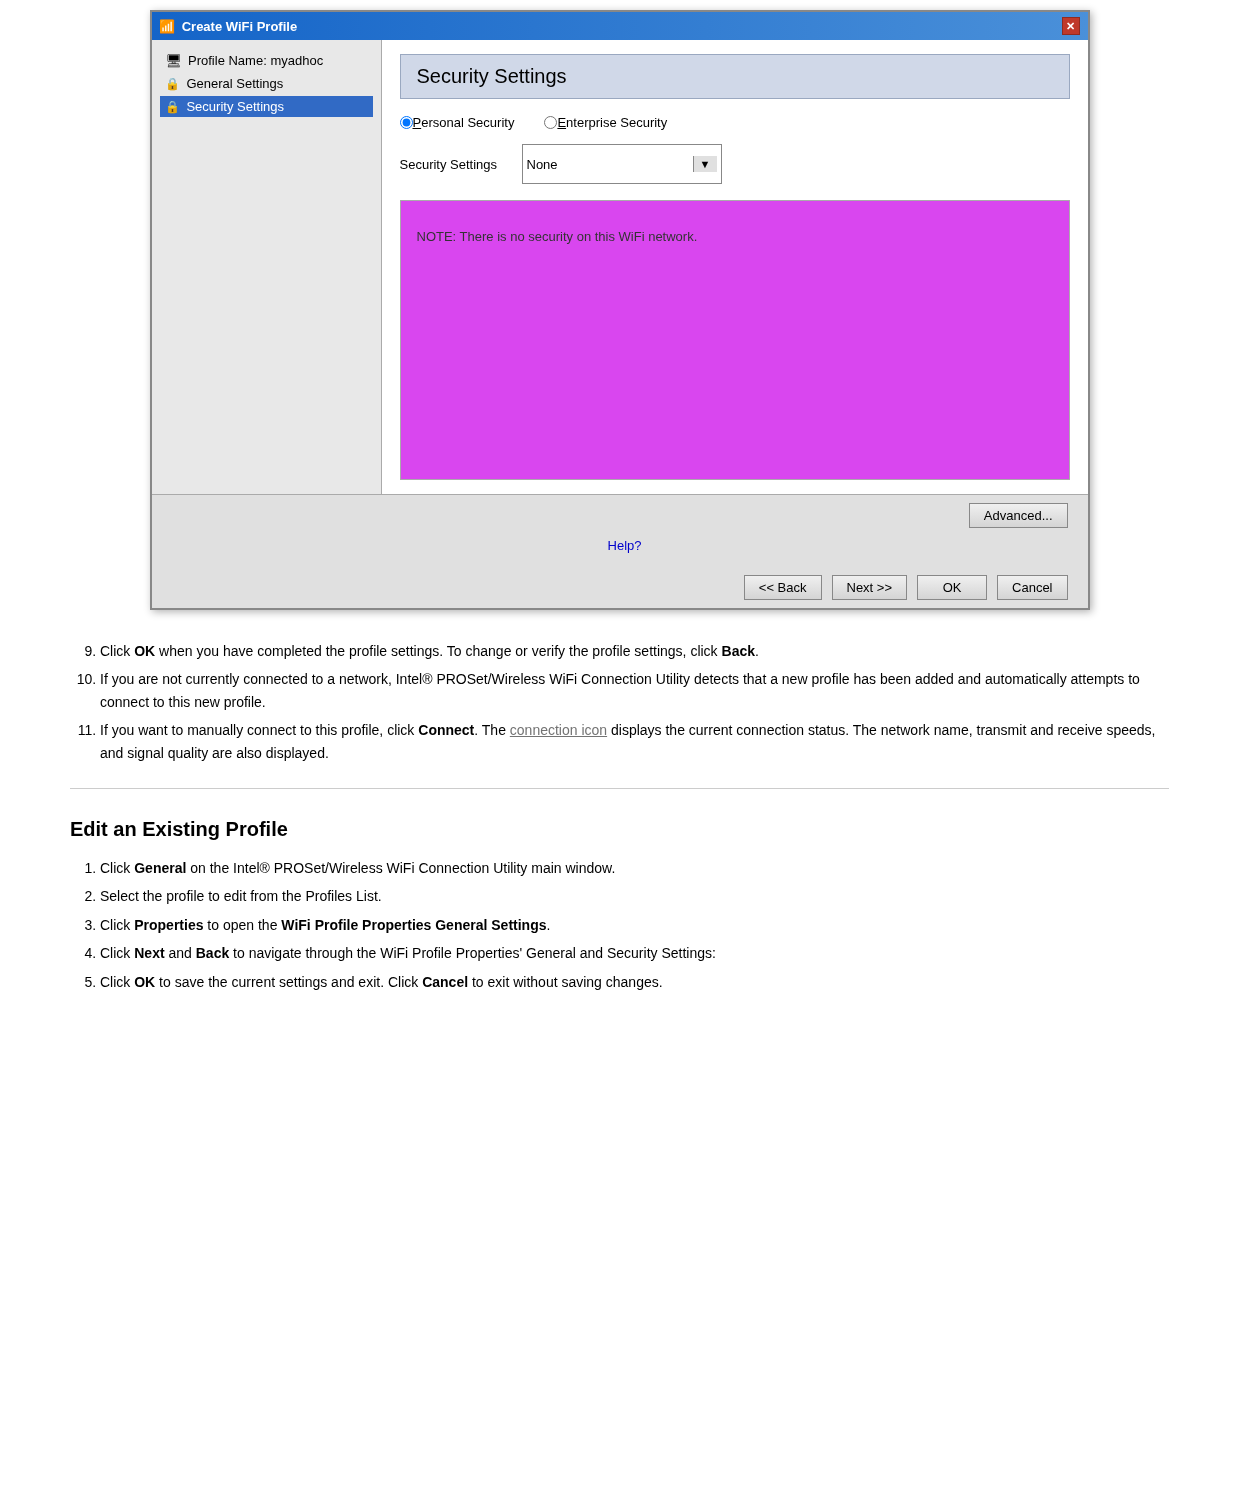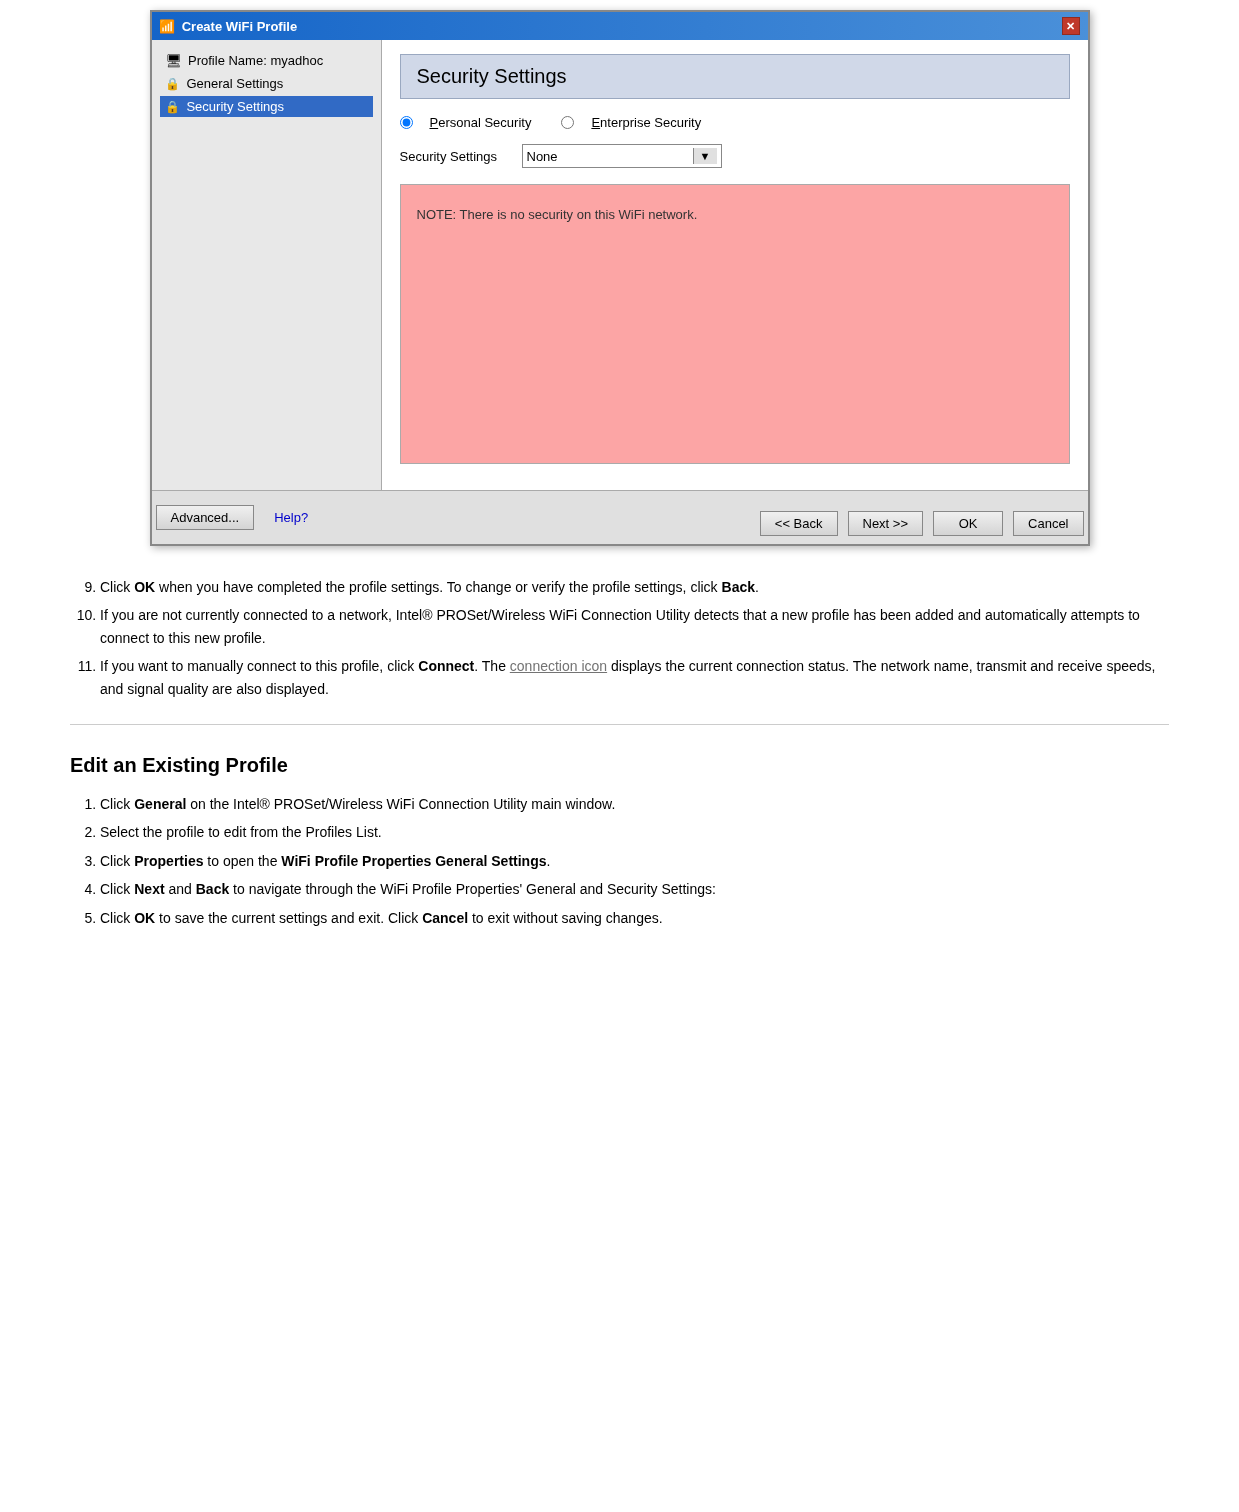--- a/index.html
+++ b/index.html
@@ -104,21 +104,21 @@
     
     .radio-row {
       display: flex;
       align-items: center;
       gap: 30px;
       margin-bottom: 14px;
     }
     .radio-option {
       display: flex;
       align-items: center;
-      gap: 17px;
+      gap: 0;
       font-size: 13px;
     }
     .radio-option input[type="radio"] {
       margin: 0;
     }
     .radio-label-underline {
       text-decoration: underline;
     }
 
     
@@ -134,48 +134,49 @@
     }
     .settings-select {
       border: 1px solid #888;
       background: white;
       padding: 2px 4px;
       font-size: 13px;
       width: 200px;
       display: flex;
       align-items: center;
       justify-content: space-between;
-      height: 24px;
+      height: 40px;
     }
     .select-arrow {
       border-left: 1px solid #888;
       padding: 2px 6px;
       background: #e0e0e0;
       font-size: 11px;
     }
 
     
     .note-box {
       border: 1px solid #aaa;
-      background: #fca5a5;
-      padding: 22px 16px;
+      background: #d946ef;
+      padding: 28px 16px;
       margin-top: 12px;
       min-height: 280px;
       font-size: 13px;
       color: #333;
     }
 
     
     .dialog-footer {
       background: #e0e0e0;
       border-top: 1px solid #aaa;
-      padding: 8px 4px;
-      display: flex;
-      align-items: center;
+      padding: 8px 20px;
+      display: flex;
+      align-items: flex-end;
       gap: 10px;
+      flex-direction: column;
     }
     .dialog-btn {
       background: linear-gradient(to bottom, #f0f0f0, #d4d4d4);
       border: 1px solid #888;
       padding: 4px 14px;
       font-size: 13px;
       cursor: pointer;
       font-weight: normal;
       min-width: 70px;
       text-align: center;

